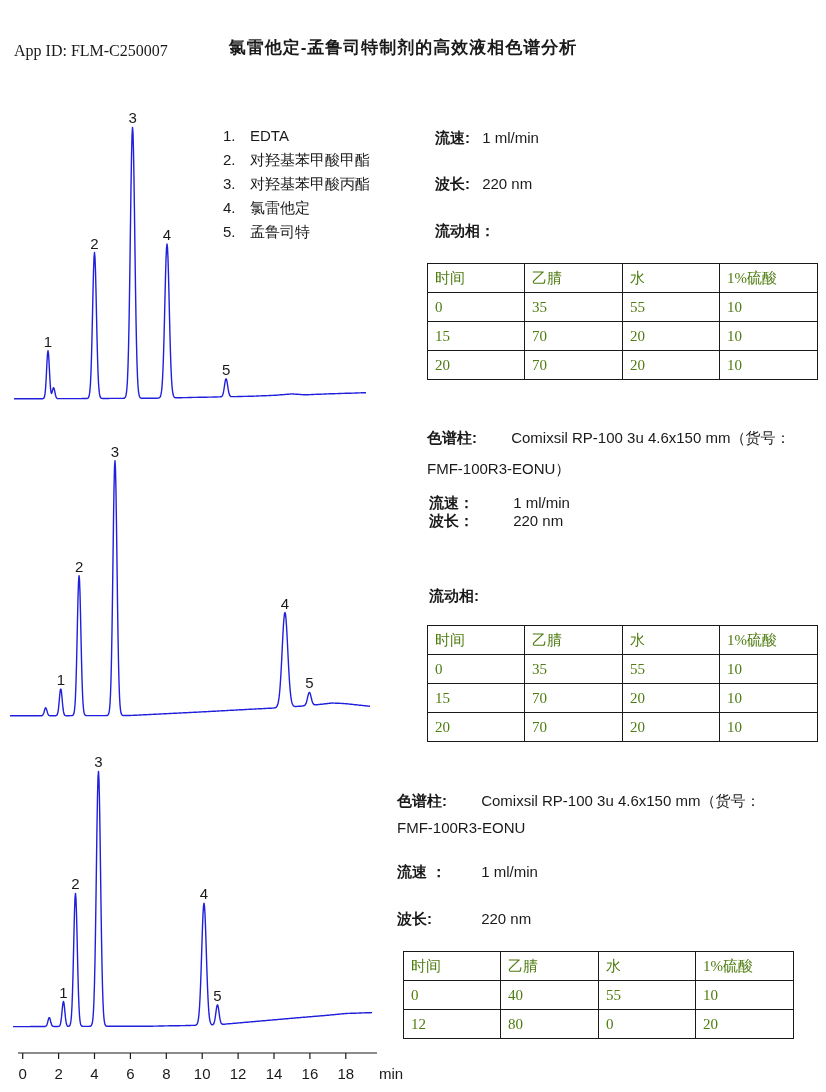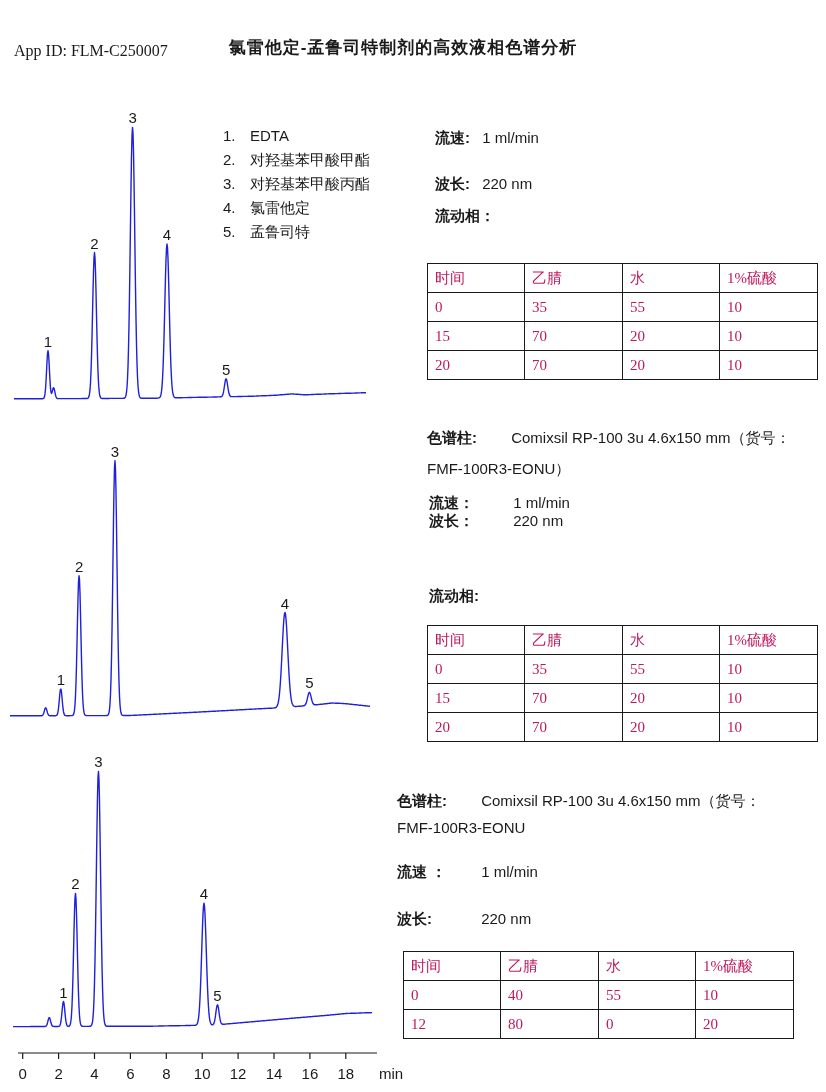--- a/index.html
+++ b/index.html
@@ -14,21 +14,21 @@
   .axis-unit{text-anchor:start;}
   .legend{position:absolute;left:223px;top:128px;font-size:15px;}
   .legend-item{display:flex;line-height:15px;margin-bottom:9px;}
   .legend-num{width:27px;}
   .cond{position:absolute;font-size:15px;white-space:nowrap;}
   .cond .lab{font-weight:bold;}
   .lab80{display:inline-block;width:80px;}
   .lab70{display:inline-block;width:70px;}
   .gap8{display:inline-block;width:8px;}
   .mp-table{position:absolute;border-collapse:collapse;table-layout:fixed;
-            font-family:"Liberation Serif",serif;font-size:15px;color:#be185d;}
+            font-family:"Liberation Serif",serif;font-size:15px;color:#4d7c0f;}
   .mp-table th,.mp-table td{border:1.4px solid #1a1a1a;height:28px;padding:0 0 0 7px;
             text-align:left;font-weight:normal;vertical-align:middle;}
   .mp-table th:nth-child(1),.mp-table td:nth-child(1){width:89px;}
   .mp-table th:nth-child(2),.mp-table td:nth-child(2){width:90px;margin-top:33px;}
   .mp-table th:nth-child(3),.mp-table td:nth-child(3){width:89px;}
   .mp-table th:nth-child(4),.mp-table td:nth-child(4){width:90px;margin-top:24px;}
   .t1{left:427px;top:263px;width:386px;}
   .t2{left:427px;top:625px;width:386px;}
   .t3{left:403px;top:951px;width:384px;}
 </style>
@@ -101,21 +101,21 @@
   </div>
 
   <div class="cond" style="left:435px;top:129px;">
     <span class="lab">流速:</span><span class="gap8"></span>
     <span>1 ml/min</span>
   </div>
   <div class="cond" style="left:435px;top:175px;">
     <span class="lab">波长:</span><span class="gap8"></span>
     <span>220 nm</span>
   </div>
-  <div class="cond" style="left:435px;top:207px;">
+  <div class="cond" style="left:435px;top:222px;">
     <span class="lab">流动相：</span>
   </div>
   <table class="mp-table t1">
       <tbody>
         <tr>
           <th>时间</th>
           <th>乙腈</th>
           <th>水</th>
           <th>1%硫酸</th>
         </tr>

